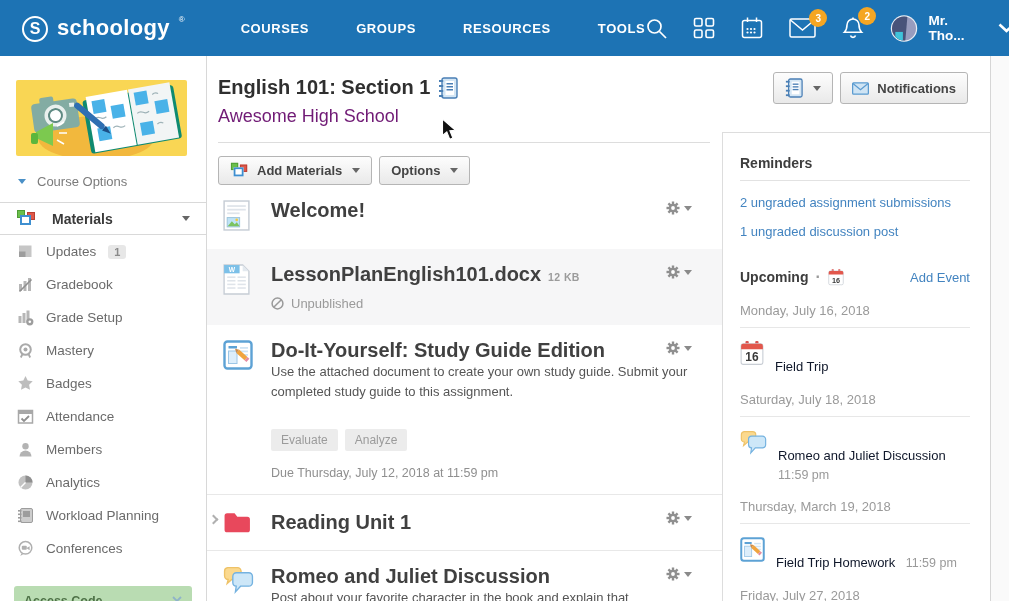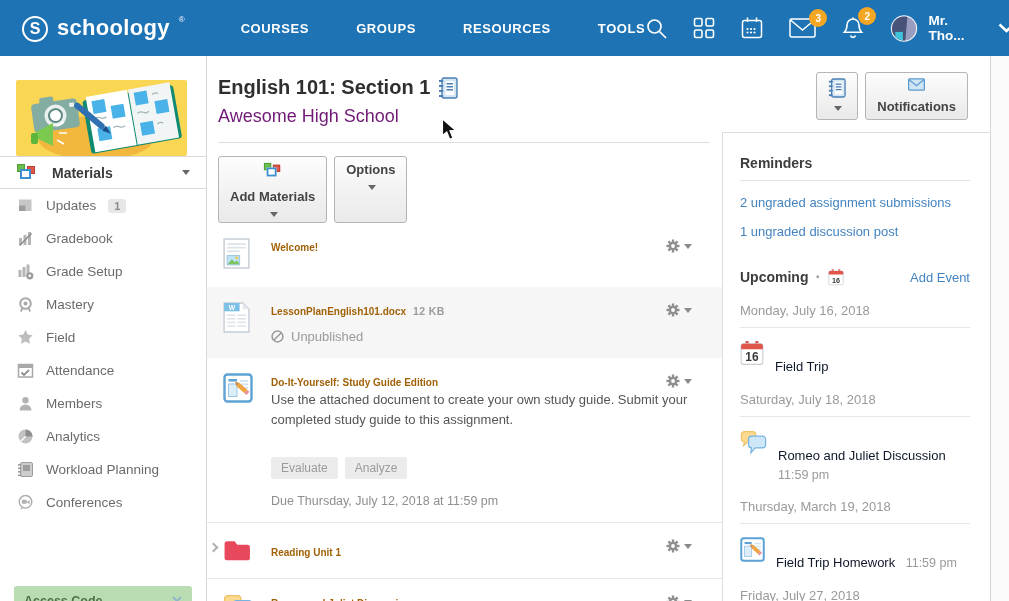--- a/index.html
+++ b/index.html
@@ -40,32 +40,32 @@
   .access { position:absolute; top:530px; left:14px; width:178px; background:#b9dcb2; border-radius:3px; padding:8px 10px; display:flex; align-items:center; font-weight:bold; color:#4e7247; font-size:12.5px; }
   .access .x { margin-left:auto; cursor:pointer; display:flex; }
 
   
   .main { position:absolute; top:56px; left:207px; width:515px; height:545px; background:#fff; }
   .mhead { padding:20px 30px 0 11px; }
   .mtitle { font-size:20px; font-weight:bold; color:#2f2f2f; display:flex; align-items:center; gap:8px; }
   .msub { display:inline-block; font-size:18px; color:#701a75; margin-top:7px; }
   .mhr { border:none; border-top:1px solid #ddd; margin:15px 12px 0 11px; }
   .toolbar { display:flex; gap:7px; margin:13px 0 0 11px; }
-  .btn { display:flex; align-items:center; gap:8px; background:linear-gradient(#fdfdfd,#e9e9e9); border:1px solid #b5b5b5; border-radius:3px; padding:5px 11px; font-size:13px; font-weight:bold; color:#444; cursor:pointer;flex-direction:column; }
+  .btn { display:flex; align-items:center; gap:8px; background:linear-gradient(#fdfdfd,#e9e9e9); border:1px solid #b5b5b5; border-radius:3px; padding:5px 11px; font-size:13px; font-weight:bold; color:#444; cursor:pointer; }
   .btn .caret { margin-left:2px; }
   .filter-row { display:flex; align-items:center; gap:8px; margin:15px 12px 0 11px; }
   .fline { flex:1; border-top:1px solid #ddd; }
   .fline.short { flex:0 0 16px; }
   .flabel { color:#4384c0; font-size:13px; cursor:pointer; }
   .mrow { position:relative; display:flex; padding:14px 30px 14px 16px; }
   .mrow.shaded { background:#f6f6f7; }
   .mrow.bline { border-bottom:1px solid #e8e8e8; }
   .icon-col { flex:0 0 48px; padding-top:1px; }
   .gear { position:absolute; right:30px; top:16px; display:flex; align-items:center; gap:4px; cursor:pointer; }
-  .mtitle-link { color:#a16207; font-weight:bold; font-size:10px;text-align:center; }
+  .mtitle-link { color:#404040; font-weight:bold; font-size:20px;text-align:center; }
   .msize { color:#9b9b9b; font-size:10.5px; font-weight:bold; letter-spacing:.4px; margin-left:7px; }
   .mdesc { color:#555; font-size:13px; line-height:1.55; margin-top:0; max-width:458px; }
   .mpills { display:flex; gap:7px; margin-top:27px; }
   .pill { background:#ececec; color:#9b9b9b; font-size:12px; padding:4px 10px; border-radius:2px; }
   .mdue { color:#8f8f8f; font-size:12.5px; margin-top:15px; }
   .mstatus { display:flex; align-items:center; gap:7px; color:#9a9a9a; font-size:13px; margin-top:10px; }
   .chev-right { position:absolute; left:3px; top:21px; width:7px; height:7px; border-top:2px solid #b0b0b0; border-right:2px solid #b0b0b0; transform:rotate(45deg); cursor:pointer; }
   .folder-row { align-items:center; padding-top:12px; padding-bottom:12px; }
 
   
@@ -216,20 +216,24 @@
           <path d="M20 52 l17 -9 v23 l-17 -8z" fill="#7cc94f"></path>
           <rect x="15" y="53" width="7" height="11" rx="2" fill="#5cb63c"></rect>
           <g stroke="#fff" stroke-width="1.5">
             <path d="M41 46 l7 -4"></path>
             <path d="M43 53 l8 0"></path>
             <path d="M41 60 l7 4"></path>
           </g>
         </g>
     </svg>
 
+    <div class="course-options">
+      <span class="caret blue"></span>
+      <span>Course Options</span>
+    </div>
 
     <div class="snav-selected">
       <span class="mat-ic">
           <i class="g"></i>
           <i class="r"></i>
           <i class="b"></i>
         </span>
       <span>Materials</span>
       <span class="caret dark"></span>
     </div>
@@ -270,21 +274,21 @@
           <circle cx="8.5" cy="7.5" r="5.3" fill="none" stroke="#aaaaaa" stroke-width="2"></circle>
           <circle cx="8.5" cy="7.5" r="2" fill="#aaaaaa"></circle>
           <path d="M5.5 12 l-1.7 3.5 M11.5 12 l1.7 3.5" stroke="#aaaaaa" stroke-width="1.8"></path>
         </svg>
       <span>Mastery</span>
     </div>
     <div class="snav-item">
       <svg width="17" height="17" viewBox="0 0 17 17">
           <path d="M8.5 1 l2.2 4.6 5 .7 -3.6 3.5 .9 5 -4.5 -2.4 -4.5 2.4 .9 -5 L1.3 6.3 l5 -.7z" fill="#bdbdbd"></path>
         </svg>
-      <span>Field</span>
+      <span>Badges</span>
     </div>
     <div class="snav-item">
       <svg width="17" height="17" viewBox="0 0 17 17">
           <rect x="1.5" y="2.5" width="14" height="12.5" fill="#fff" stroke="#a8a8a8" stroke-width="1.5"></rect>
           <rect x="1.5" y="2.5" width="14" height="3.5" fill="#a8a8a8"></rect>
           <path d="M4.5 10.5 l2.5 2.5 5 -5" stroke="#8f8f8f" stroke-width="1.8" fill="none"></path>
         </svg>
       <span>Attendance</span>
     </div>
     <div class="snav-item">

